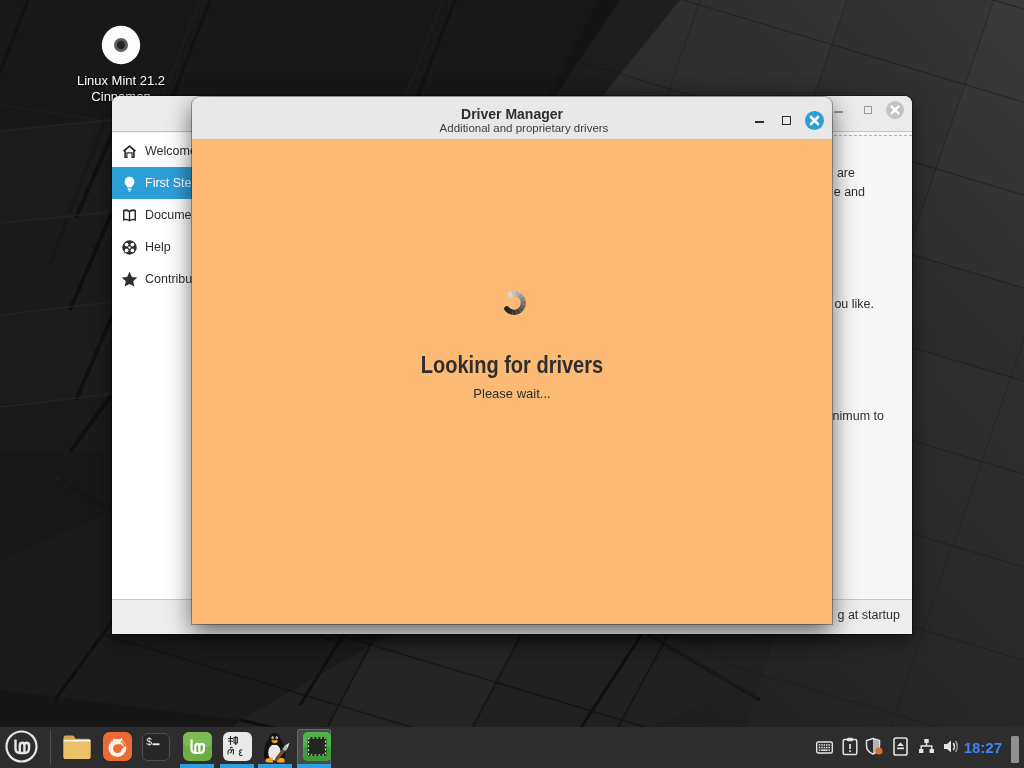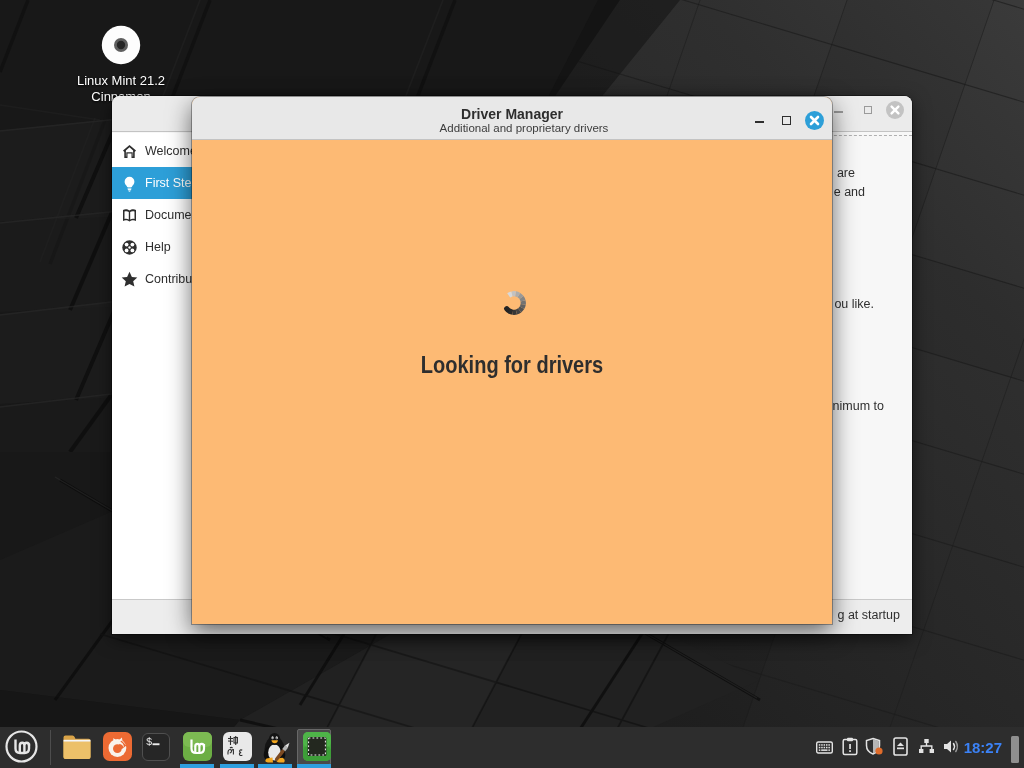--- a/index.html
+++ b/index.html
@@ -234,21 +234,21 @@
   <div class="srow" style="top:167px;">
     <svg width="17" height="17" viewBox="0 0 17 17">
           <path d="M8.5 0.8 L10.9 5.9 L16.3 6.5 L12.2 10.2 L13.4 15.6 L8.5 12.9 L3.6 15.6 L4.8 10.2 L0.7 6.5 L6.1 5.9 Z" fill="#2e2e2e"></path>
         </svg>
     <span>Contribu</span>
   </div>
   <div class="dash"></div>
   <div class="frag" style="top:70px;right:57px;text-align:center;">are</div>
   <div class="frag" style="top:89px;right:47px;">e and</div>
   <div class="frag" style="top:201px;right:38px;">ou like.</div>
-  <div class="frag" style="top:303px;right:28px;padding-left:23px;">nimum to</div>
+  <div class="frag" style="top:313px;right:28px;padding-left:23px;">nimum to</div>
   <div class="botbar"></div>
   <div class="frag" style="top:512px;right:12px;">g at startup</div>
 </div>
 
 <div id="driver">
   <div class="titlebar">
     <div class="t1">Driver Manager</div>
     <div class="t2">Additional and proprietary drivers</div>
     <div class="abs" style="left:563px;top:24px;width:9px;height:1.8px;background:#2e2e2e;"></div>
     <div class="abs" style="left:590px;top:18.5px;width:9px;height:9px;border:1.6px solid #2e2e2e;"></div>
@@ -270,20 +270,21 @@
         <path d="M 23.20 15.37 A 9.3 9.3 0 0 0 23.03 11.79" stroke="#737373"></path>
         <path d="M 23.03 11.79 A 9.3 9.3 0 0 0 21.52 8.53" stroke="#858585"></path>
         <path d="M 21.52 8.53 A 9.3 9.3 0 0 0 18.89 6.09" stroke="#999999"></path>
         <path d="M 18.89 6.09 A 9.3 9.3 0 0 0 15.53 4.83" stroke="#adadad"></path>
         <path d="M 15.53 4.83 A 9.3 9.3 0 0 0 11.95 4.93" stroke="#c2c2c2"></path>
         <path d="M 11.95 4.93 A 9.3 9.3 0 0 0 8.67 6.38" stroke="#d8d8d8"></path>
       </g>
     </svg>
   </div>
   <div id="looking">Looking for drivers</div>
+  <div id="pwait">Please wait...</div>
 </div>
 
 <div id="panel">
 
   <svg class="pico" style="left:5px;top:3px;" width="33" height="33" viewBox="0 0 33 33">
     <circle cx="16.5" cy="16.5" r="15" fill="none" stroke="#e6e6e6" stroke-width="2.2"></circle>
     <path d="M10.5 9.5 L10.5 18.5 Q10.5 23 15 23 L19.5 23 Q24 23 24 18.5 L24 13.5" fill="none" stroke="#e6e6e6" stroke-width="2.4"></path>
     <path d="M14.8 23 L14.8 15.5 Q14.8 12.8 17.3 12.8 Q19.4 12.8 19.4 15.5 L19.4 23 M19.4 15.5 Q19.4 12.8 21.7 12.8 Q24 12.8 24 15.5" fill="none" stroke="#e6e6e6" stroke-width="2.4"></path>
   </svg>
   <div class="sep"></div>

